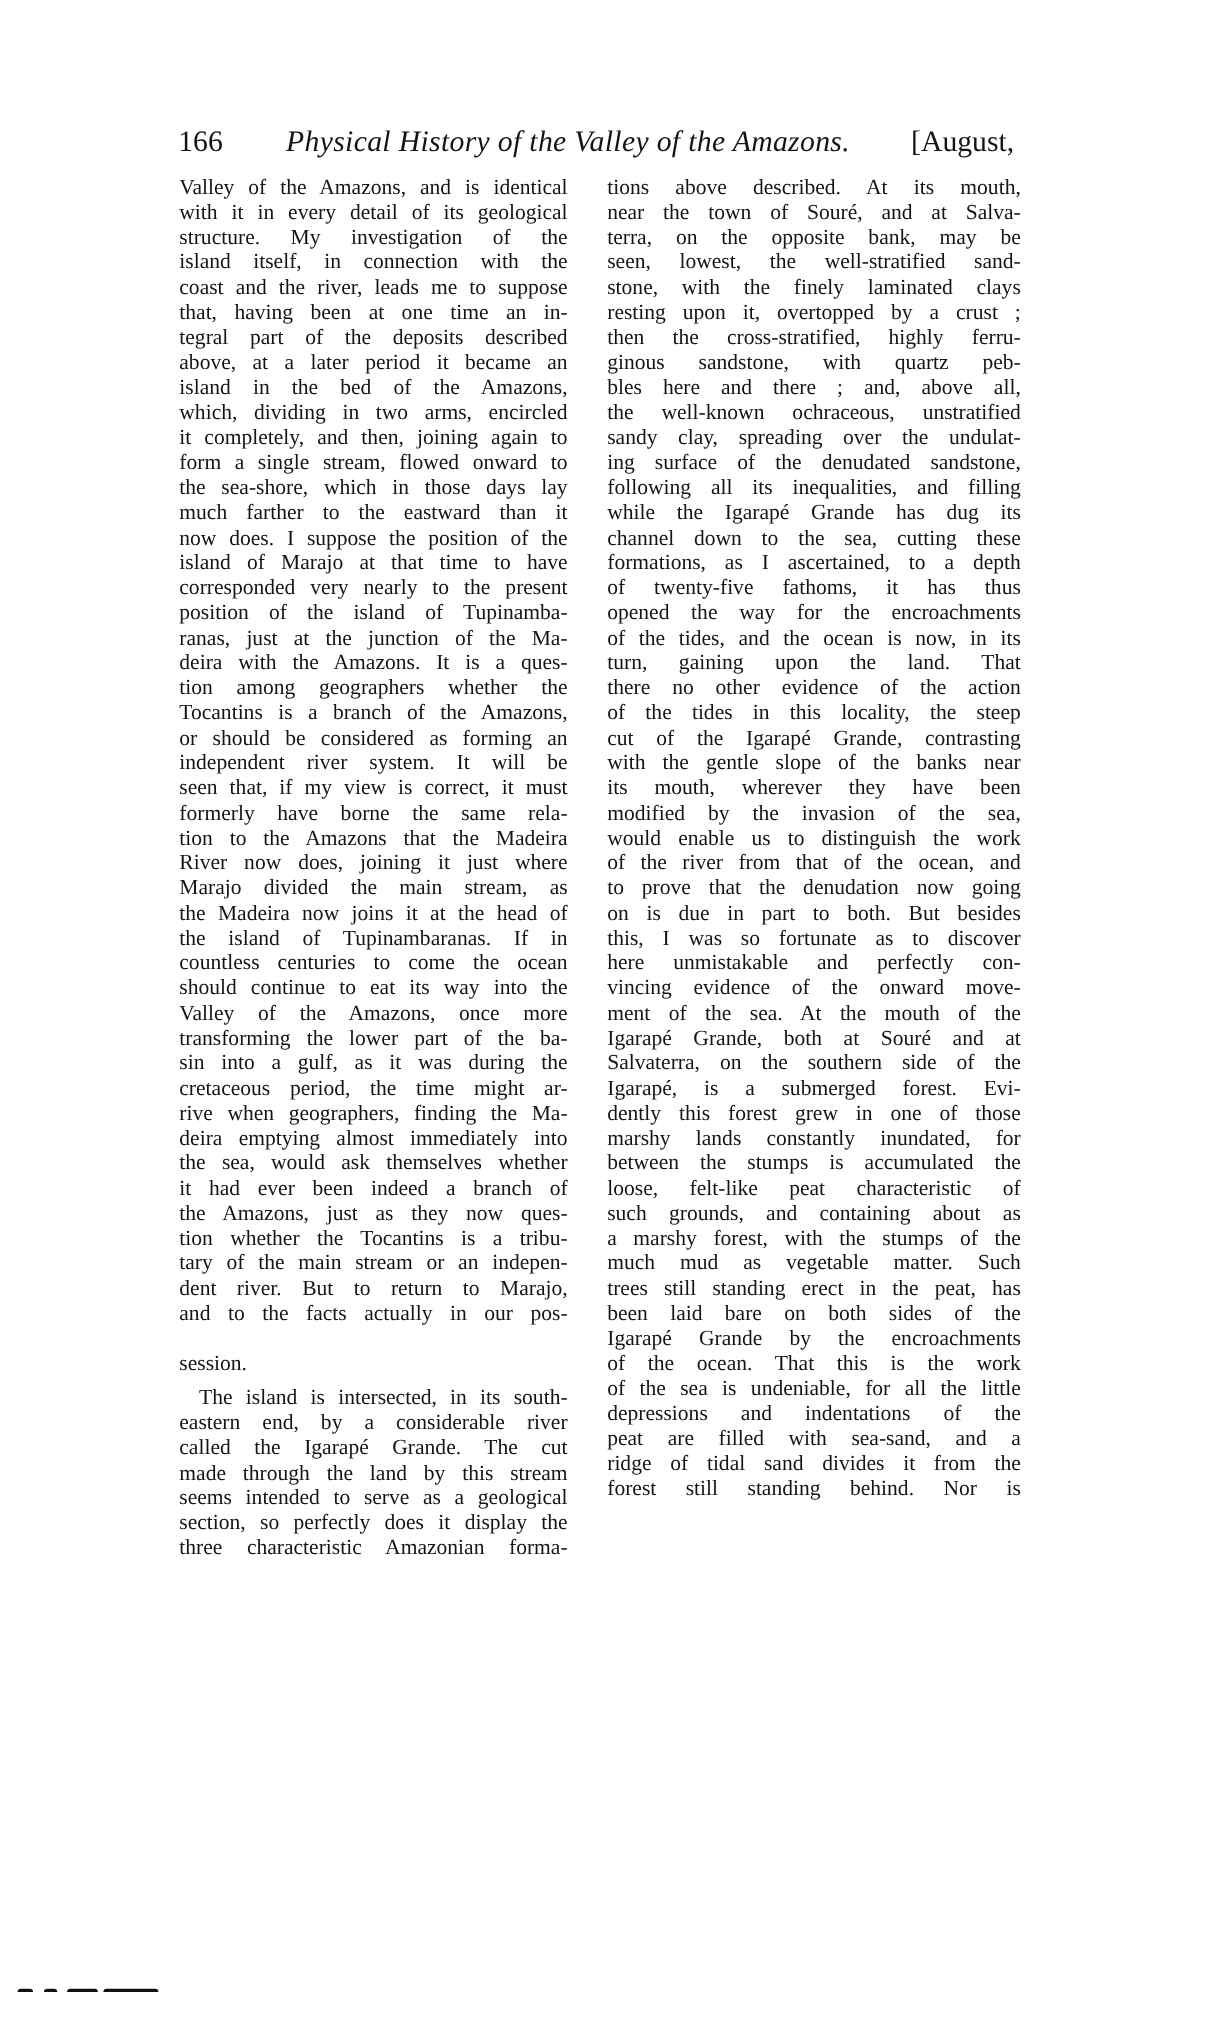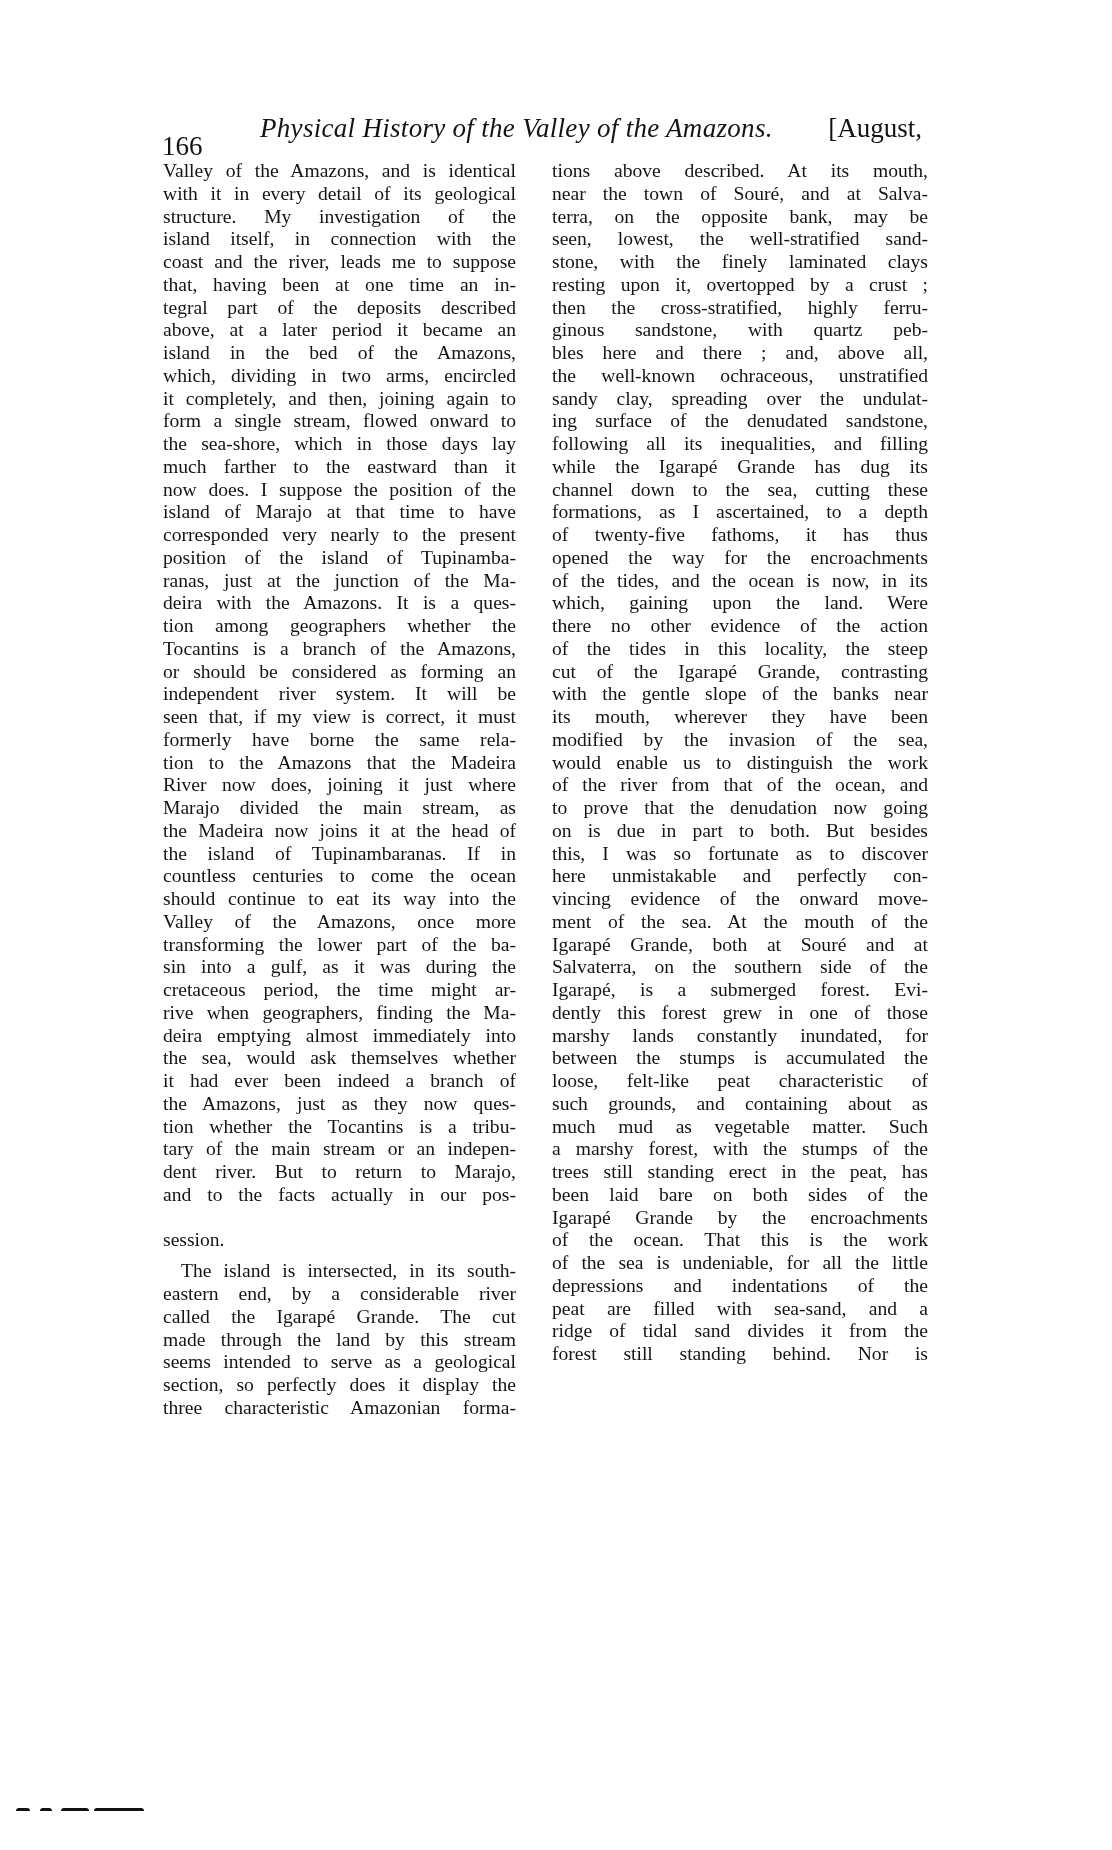--- a/index.html
+++ b/index.html
@@ -1,20 +1,20 @@
 <!DOCTYPE html>
 <html><head>
 <meta charset="utf-8">
 <style>
   html, body { margin: 0; padding: 0; background: #ffffff; }
   body { width: 1112px; height: 1850px; position: relative; overflow: hidden;
          font-family: "Liberation Serif", "DejaVu Serif", serif; color: #141414; }
   .running-head { position: absolute; top: 108px; left: 162px; width: 760px; height: 40px;
                   font-size: 27px; line-height: 40px; }
-  .running-head .pageno { position: absolute; left: 0; top: 18px; }
+  .running-head .pageno { position: absolute; left: 0; top: 0; }
   .running-head .title { position: absolute; left: 98px; top: 0; font-style: italic; letter-spacing: 0.3px; }
   .running-head .issue { position: absolute; right: 0; top: 0; }
   .column { position: absolute; top: 160px; font-size: 19.6px; line-height: 22.75px; }
   .col-left { left: 163px; width: 353px; }
   .col-right { left: 552px; width: 376px; }
   .line { display: block; white-space: nowrap; text-align: justify; text-align-last: justify; height: 22.75px; }
   .line.last { text-align-last: left; margin-top: 22px; }
   .line.indent { padding-left: 18px; }
   .para-gap { height: 9px; }
   .smudge { position: absolute; left: 16px; top: 1808px; width: 128px; height: 4px; }
@@ -103,21 +103,21 @@
     <span class="line">the well-known ochraceous, unstratified</span>
     <span class="line">sandy clay, spreading over the undulat-</span>
     <span class="line">ing surface of the denudated sandstone,</span>
     <span class="line">following all its inequalities, and filling</span>
     <span class="line">while the Igarapé Grande has dug its</span>
     <span class="line">channel down to the sea, cutting these</span>
     <span class="line">formations, as I ascertained, to a depth</span>
     <span class="line">of twenty-five fathoms, it has thus</span>
     <span class="line">opened the way for the encroachments</span>
     <span class="line">of the tides, and the ocean is now, in its</span>
-    <span class="line">which, gaining upon the land.  Were</span>
+    <span class="line">turn, gaining upon the land.  That</span>
     <span class="line">there no other evidence of the action</span>
     <span class="line">of the tides in this locality, the steep</span>
     <span class="line">cut of the Igarapé Grande, contrasting</span>
     <span class="line">with the gentle slope of the banks near</span>
     <span class="line">its mouth, wherever they have been</span>
     <span class="line">modified by the invasion of the sea,</span>
     <span class="line">would enable us to distinguish the work</span>
     <span class="line">of the river from that of the ocean, and</span>
     <span class="line">to prove that the denudation now going</span>
     <span class="line">on is due in part to both.  But besides</span>
@@ -126,22 +126,22 @@
     <span class="line">vincing evidence of the onward move-</span>
     <span class="line">ment of the sea.  At the mouth of the</span>
     <span class="line">Igarapé Grande, both at Souré and at</span>
     <span class="line">Salvaterra, on the southern side of the</span>
     <span class="line">Igarapé, is a submerged forest.  Evi-</span>
     <span class="line">dently this forest grew in one of those</span>
     <span class="line">marshy lands constantly inundated, for</span>
     <span class="line">between the stumps is accumulated the</span>
     <span class="line">loose, felt-like peat characteristic of</span>
     <span class="line">such grounds, and containing about as</span>
+    <span class="line">a marshy forest, with the stumps of the</span>
     <span class="line">much mud as vegetable matter.  Such</span>
-    <span class="line">a marshy forest, with the stumps of the</span>
     <span class="line">trees still standing erect in the peat, has</span>
     <span class="line">been laid bare on both sides of the</span>
     <span class="line">Igarapé Grande by the encroachments</span>
     <span class="line">of the ocean.  That this is the work</span>
     <span class="line">of the sea is undeniable, for all the little</span>
     <span class="line">depressions and indentations of the</span>
     <span class="line">peat are filled with sea-sand, and a</span>
     <span class="line">ridge of tidal sand divides it from the</span>
     <span class="line">forest still standing behind.   Nor is</span>
   </div>

